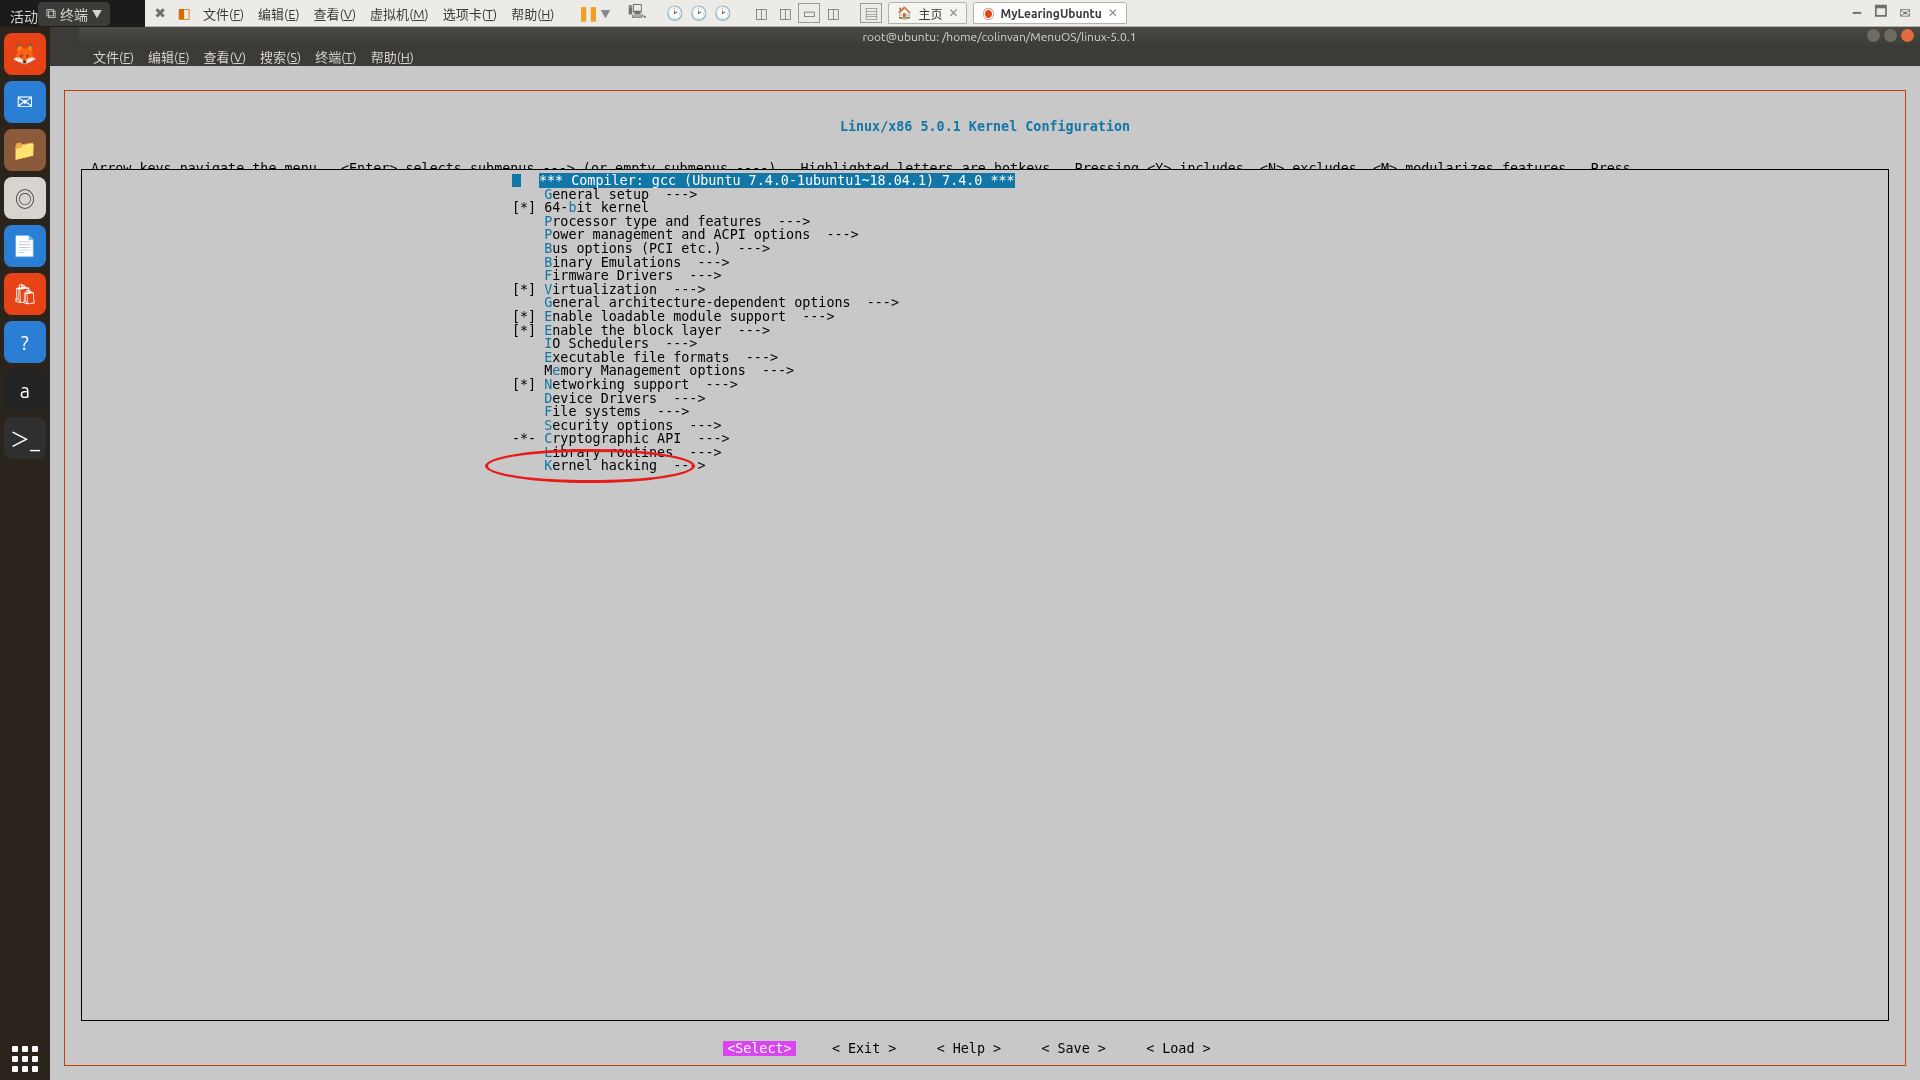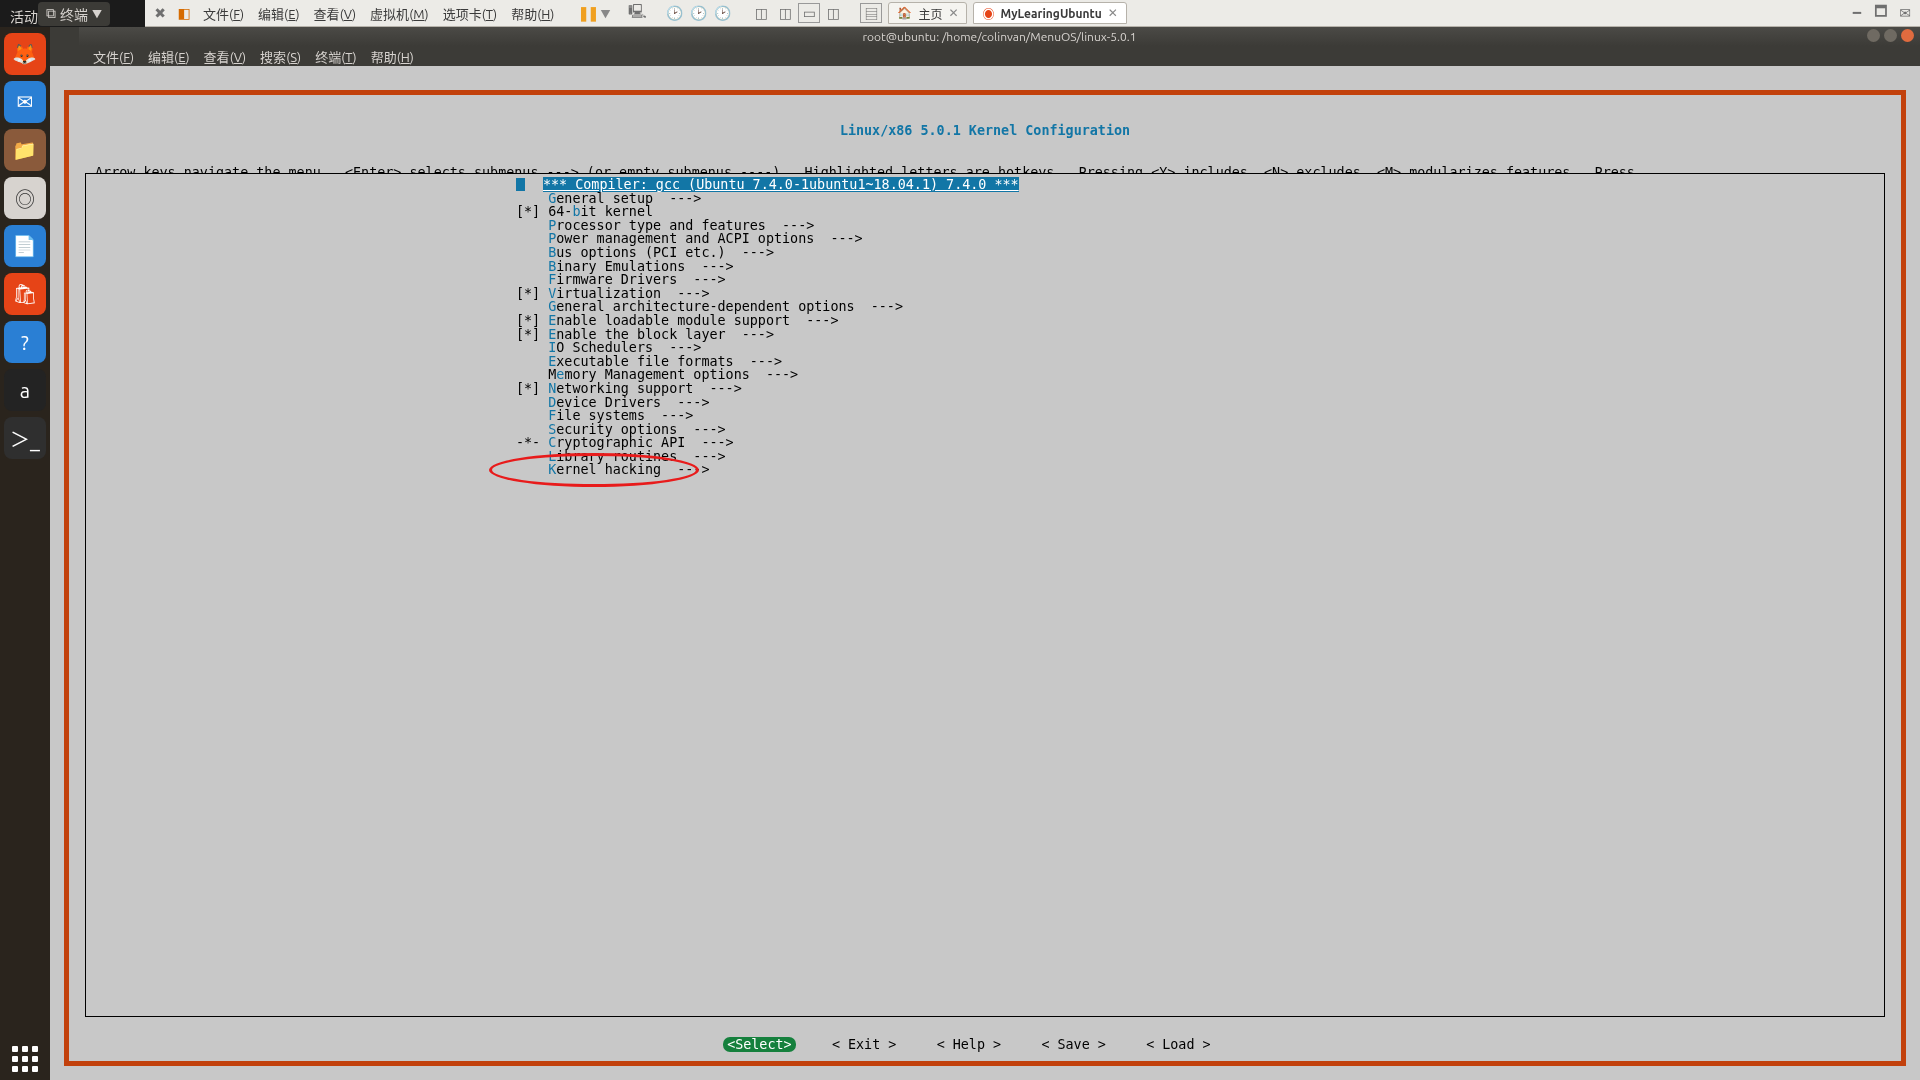--- a/index.html
+++ b/index.html
@@ -130,21 +130,21 @@
     .config-title-text {
       background: #1276a6;
       color: #fff;
       padding: 0 2px;
     }
 
     .menuconfig-frame {
       position: absolute;
       top: 24px; left: 14px; right: 14px; bottom: 14px;
       background: #c8c8c8;
-      border: 5px solid #c2410c;
+      border: 1px solid #c2410c;
     }
     .mc-title {
       text-align: center;
       color: #1276a6;
       font-weight: bold;
       margin-top: 2px;
     }
     .mc-help {
       color: #000;
       padding: 0 18px;
@@ -158,35 +158,35 @@
       background: #c8c8c8;
       padding: 4px 0;
     }
     .mc-item {
       color: #000;
       padding: 0 0 0 430px;
       height: 13.6px;
     }
     .mc-item .hot { color: #1276a6; }
     .mc-item.selected .line-bg {
-      background: #1276a6; color: #fff; text-decoration: underline;
+      background: #1276a6; color: #fff;
     }
     .mc-item .cursor-block {
       display: inline-block; width: 9px; height: 13px;
       background: #1276a6; vertical-align: bottom;
       margin-right: 18px;
     }
     .mc-buttons {
       position: absolute;
       left: 0; right: 0; bottom: 10px;
       text-align: center;
       color: #000;
     }
     .mc-buttons .btn { padding: 0 4px; }
-    .mc-buttons .btn.sel { background: #15803d; color: #fff; border-radius: 7px; }
+    .mc-buttons .btn.sel { background: #d946ef; color: #fff; }
 
     .red-ellipse {
       position: absolute;
       border: 3px solid #e81b1b;
       border-radius: 50%;
       width: 210px; height: 34px;
       pointer-events: none;
     }
   </style>
 </head>

